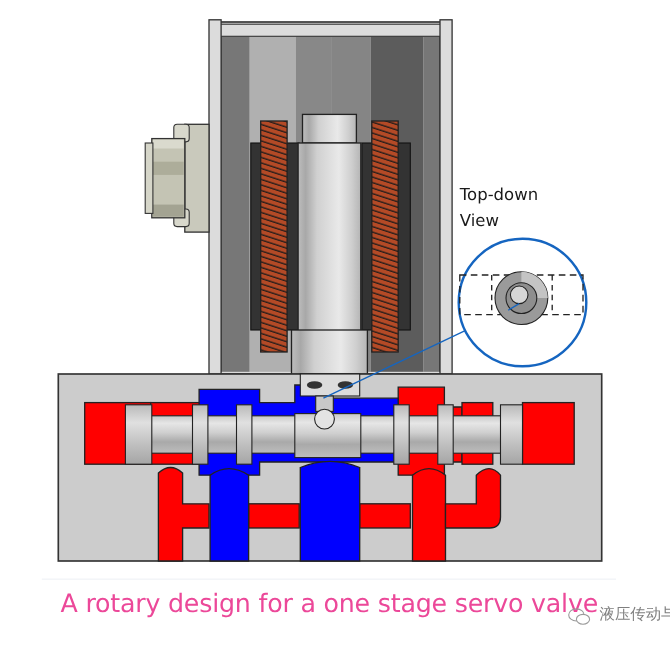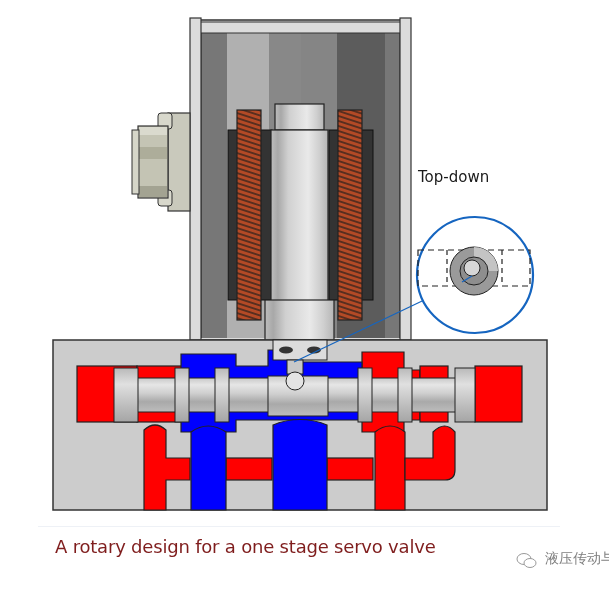--- a/index.html
+++ b/index.html
@@ -1,19 +1,19 @@
 <!DOCTYPE html>
 <html><head>
 <meta charset="utf-8">
 <style>
   html, body { margin:0; padding:0; background:#ffffff; }
   body { width:609px; height:590px; position:relative; overflow:hidden; font-family:"Liberation Sans", sans-serif; }
   #diagram { position:absolute; left:0; top:0; }
   .caption-rule { position:absolute; left:38px; top:526px; width:522px; height:1px; background:#eef1f6; }
-  .caption { position:absolute; left:55px; top:536px; font-family:"DejaVu Sans", sans-serif; font-size:18px; color:#7f1d1d; letter-spacing:-0.2px; white-space:nowrap; }
+  .caption { position:absolute; left:55px; top:536px; font-family:"DejaVu Sans", sans-serif; font-size:23px; color:#ec4899; letter-spacing:-0.2px; white-space:nowrap; }
   .watermark { position:absolute; left:545px; top:550px; font-family:"DejaVu Sans", sans-serif; font-size:14px; color:#7f7f7f; white-space:nowrap; }
   .wm-icon { position:absolute; left:516px; top:552px; width:22px; height:18px; }
   .view-label { position:absolute; left:418px; top:166px; width:110px; text-align:left; font-family:"DejaVu Sans", sans-serif; font-size:15px; line-height:23px; color:#1a1a1a; }
 </style>
 </head>
 <body>
 
 <svg id="diagram" width="609" height="590" viewBox="0 0 609 590">
   <defs>
     <pattern id="coilHatch" width="8" height="5" patternUnits="userSpaceOnUse" patternTransform="skewY(18)">
@@ -134,20 +134,21 @@
     <circle cx="474" cy="271" r="24" fill="#9a9a9a" stroke="#222" stroke-width="1"></circle>
     <path d="M474 247 A24 24 0 0 1 498 271 L474 271 Z" fill="#c4c4c4"></path>
     <circle cx="474" cy="271" r="14" fill="#8e8e8e" stroke="#222" stroke-width="1"></circle>
     <circle cx="472" cy="268" r="8" fill="#d6d6d6" stroke="#222" stroke-width="1"></circle>
     <line x1="462" y1="282" x2="472" y2="276" stroke="#1565c0" stroke-width="1.2"></line>
   </g>
 </svg>
 
 <div class="view-label">
   <div>Top-down</div>
+  <div>View</div>
 </div>
 
 <div class="caption-rule"></div>
 <div class="caption">A rotary design for a one stage servo valve</div>
 
 <svg class="wm-icon" viewBox="0 0 22 18">
   <ellipse cx="8" cy="7" rx="7" ry="5.5" fill="none" stroke="#9a9a9a" stroke-width="1"></ellipse>
   <ellipse cx="14" cy="11" rx="6" ry="4.5" fill="#fff" stroke="#9a9a9a" stroke-width="1"></ellipse>
 </svg>
 <div class="watermark">液压传动与控制</div>

